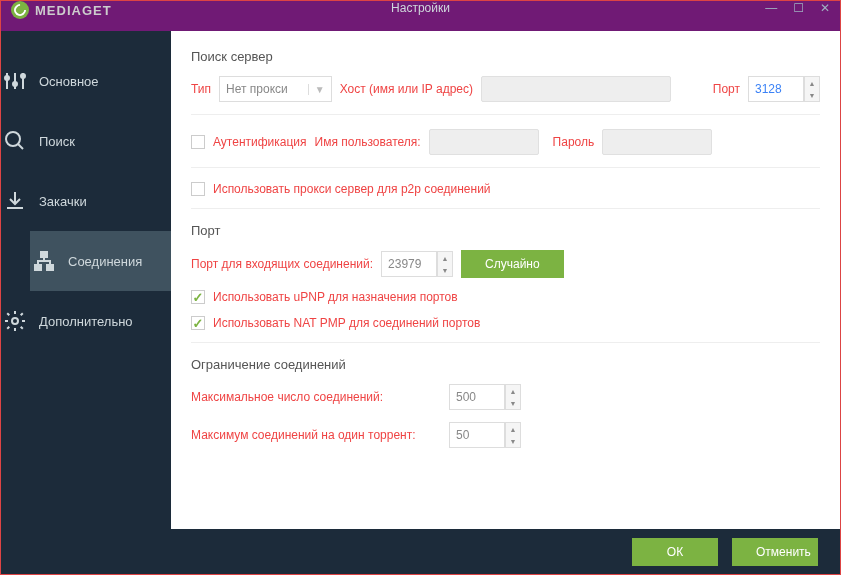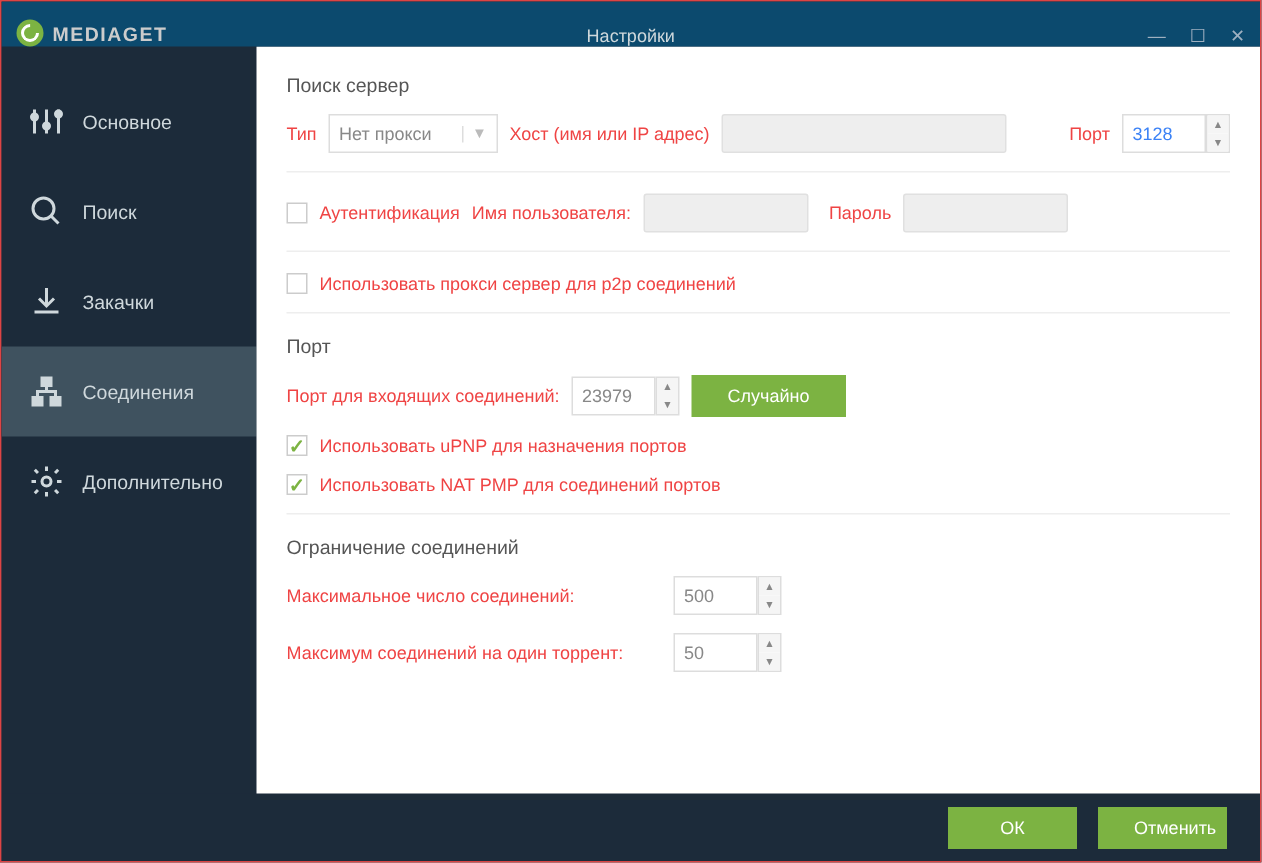--- a/index.html
+++ b/index.html
@@ -1,29 +1,29 @@
 <!DOCTYPE html>
 <html><head>
 <meta charset="utf-8">
 <style>
   * { box-sizing: border-box; margin: 0; padding: 0; font-family: Arial, sans-serif; }
   body { width: 841px; height: 575px; background: #1c2b3a; border: 1px solid #d44; overflow: hidden; }
-  .titlebar { height: 30px; display: flex; align-items: flex-end; background: #0c4a6e; padding: 0 10px; position: relative; }
+  .titlebar { height: 30px; display: flex; align-items: flex-start; background: #701a75; padding: 0 10px; position: relative; }
   .logo-area { display: flex; align-items: center; gap: 6px; }
   .logo-icon { width: 18px; height: 18px; border-radius: 50%; background: #7cb342; position: relative; }
   .logo-icon::after { content: ""; position: absolute; inset: 3px; border: 2px solid #fff; border-radius: 50%; border-top-color: transparent; transform: rotate(45deg); }
   .brand { font-size: 13px; font-weight: bold; color: #ccc; letter-spacing: 1px; }
   .title { position: absolute; left: 50%; transform: translateX(-50%); color: #cfd8dc; font-size: 12px; }
   .winbtns { margin-left: auto; display: flex; gap: 16px; color: #9fb0c0; font-size: 12px; }
   .winbtns span { cursor: pointer; }
 
   .main { display: flex; height: calc(100% - 30px - 45px); }
   .sidebar { width: 170px; background: #1c2b3a; padding-top: 20px; }
-  .sidebar-item { display: flex; align-items: center; gap: 12px; color: #cfd8dc; height: 60px; padding: 0 18px; font-size: 13px; cursor: pointer; }
-  .sidebar-item.active { background: #3f525f; }
+  .sidebar-item { display: flex; align-items: center; gap: 12px; color: #cfd8dc; height: 60px; padding: 0 2px; font-size: 13px; cursor: pointer; }
+  .sidebar-item.active { background: #3f525f; margin-left: 29px; }
   .sidebar-item svg, .sidebar-item .sicon { width: 24px; height: 24px; stroke: #cfd8dc; fill: none; stroke-width: 2; flex-shrink: 0; }
 
   .content { flex: 1; background: #fff; padding: 18px 20px 10px 20px; overflow-y: auto; font-size: 12px; color: #888; }
   .section-title { color: #555; font-size: 13px; margin-bottom: 12px; }
   .row { display: flex; align-items: center; gap: 8px; margin-bottom: 12px; flex-wrap: wrap; }
   .label { color: #ef4444; }
   .select { display: inline-flex; align-items: center; border: 1px solid #ddd; background: #fff; height: 26px; padding: 0 6px; color: #888; gap: 20px; }
   .chev { border-left: 1px solid #ddd; padding-left: 6px; color: #bbb; font-size: 10px; }
   .txtinput { background: #eee; border: 1px solid #e0e0e0; height: 26px; border-radius: 2px; }
   .host { width: 190px; }

